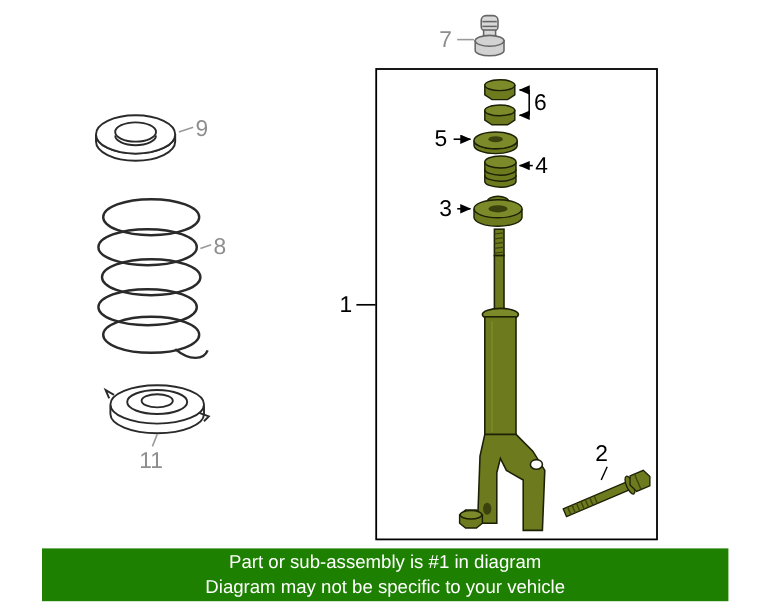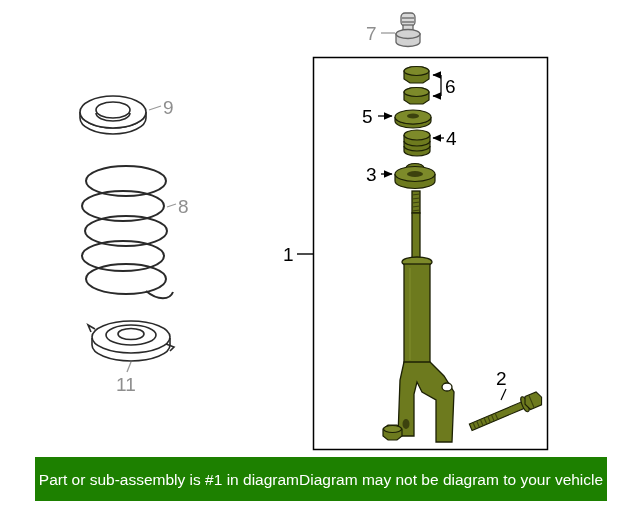--- a/index.html
+++ b/index.html
@@ -8,21 +8,21 @@
     font-family:"Liberation Sans", sans-serif;overflow:hidden;
   }
   .art{position:absolute;left:0;top:0;}
   .callout{
     position:absolute;font-size:19px;color:#000;line-height:1;
     user-select:none;
   }
   .callout.muted{color:#8e8e8e;}
   .banner{
     position:absolute;left:35px;top:457px;width:572px;height:44px;
-    background:#1d8000;color:#ffffff;display:flex;flex-direction:row;
+    background:#1d8000;color:#ffffff;display:flex;flex-direction:column;
     align-items:center;justify-content:center;font-size:15.5px;line-height:21px;
     text-align:center;
   }
 </style>
 </head>
 <body>
 
 <div class="stage">
 
   <svg class="art" width="640" height="512" viewBox="0 0 640 512">
@@ -159,16 +159,16 @@
   <div class="callout" style="left:446px;top:129px">4</div>
   <div class="callout" style="left:362px;top:107px">5</div>
   <div class="callout" style="left:445px;top:77px">6</div>
   <div class="callout muted" style="left:366px;top:24px">7</div>
   <div class="callout muted" style="left:178px;top:197px">8</div>
   <div class="callout muted" style="left:163px;top:98px">9</div>
   <div class="callout muted" style="left:116px;top:375px">11</div>
 
   <div class="banner">
     <div>Part or sub-assembly is #1 in diagram</div>
-    <div>Diagram may not be diagram to your vehicle</div>
+    <div>Diagram may not be specific to your vehicle</div>
   </div>
 
 </div>
 
 </body></html>

